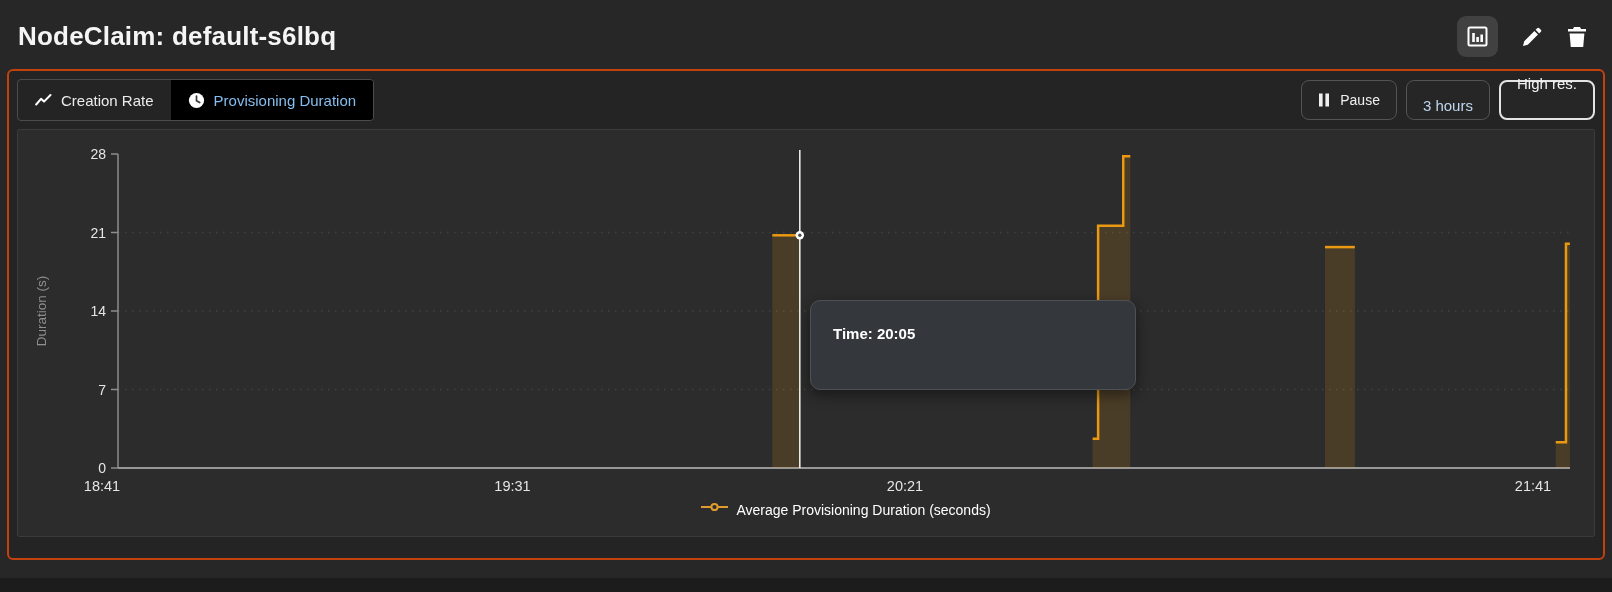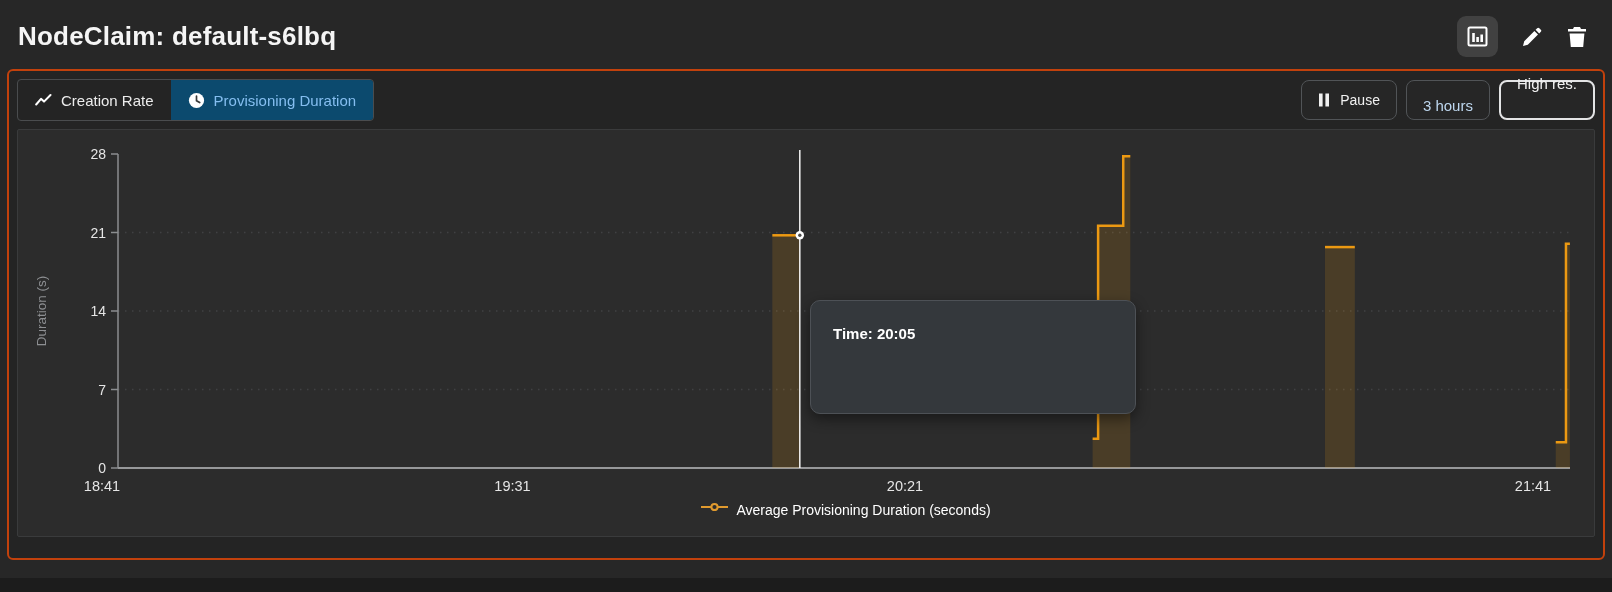--- a/index.html
+++ b/index.html
@@ -22,40 +22,40 @@
     margin:0 7px;height:491px;box-sizing:border-box;
     background:#242424;border:2px solid #c2410c;border-radius:6px;
   }
   .toolbar{display:flex;justify-content:space-between;align-items:center;padding:8px 8px 6px 8px;}
   .tabs{display:flex;border:1px solid #4a4c4e;border-radius:4px;overflow:hidden;}
   .tab{
     display:flex;align-items:center;gap:9px;height:40px;padding:0 17px;
     background:transparent;border:none;cursor:pointer;
     font-family:inherit;font-size:15px;color:#ececec;
   }
-  .tab.active{background:#0c4a6e;color:#85bef0;}
+  .tab.active{background:#000000;color:#85bef0;}
   .controls{display:flex;align-items:center;gap:9px;}
   .btn{
     display:flex;align-items:center;gap:10px;height:40px;padding:16px 16px;box-sizing:border-box;
     background:#262626;border:1px solid #515457;border-radius:8px;cursor:pointer;
     font-family:inherit;font-size:14px;color:#f0f0f0;
   }
   .btn.dropdown{font-size:15px;flex-direction:column;}
   .btn.range{color:#bdd6ee;}
   .btn.hires{border:2px solid #e3e4e5;color:#f2f2f2;justify-content:flex-end;}
   
   .chart-wrap{
     position:relative;margin:2px 8px 8px 8px;height:408px;box-sizing:border-box;
     background:#2c2c2c;border:1px solid #3a3b3c;border-radius:2px;
   }
   .chart-wrap svg.plot{display:block;}
   .legend-row{display:flex;justify-content:center;transform:translateX(40px);margin-top:0;}
   .legend-item{display:inline-flex;align-items:flex-start;gap:8px;font-size:14px;color:#ffffff;cursor:pointer;}
   .tooltip{
-    position:absolute;left:792px;top:170px;width:326px;height:114px;box-sizing:border-box;
+    position:absolute;left:792px;top:170px;width:326px;height:90px;box-sizing:border-box;
     background:#34383c;border:1px solid #4d5156;border-radius:10px;
     padding:24px 22px 0 22px;box-shadow:0 5px 14px rgba(0,0,0,.45);
   }
   .tt-time{color:#ffffff;font-weight:bold;font-size:15px;}
   .tt-series{color:#e09a2e;font-size:13.5px;margin-top:16px;}
   .bottom-strip{position:absolute;left:0;bottom:0;width:1612px;height:14px;background:#1c1c1c;}
 </style>
 </head>
 <body>
 

